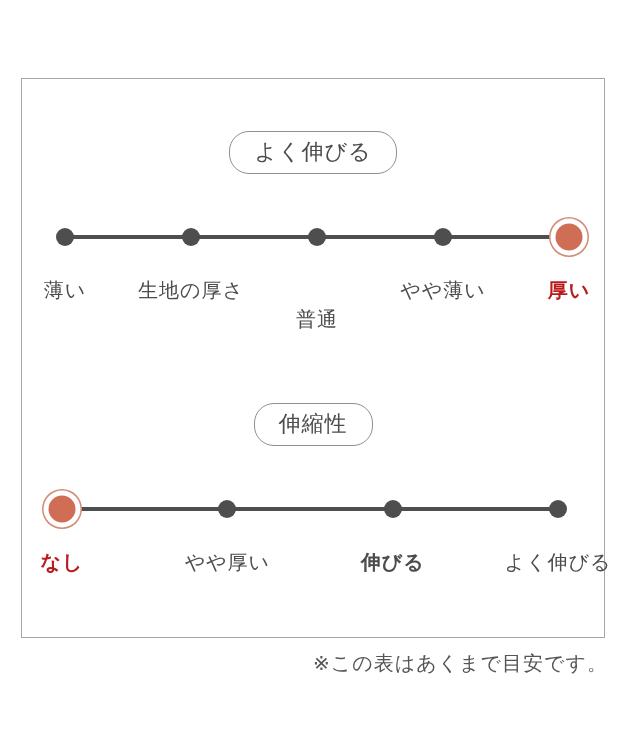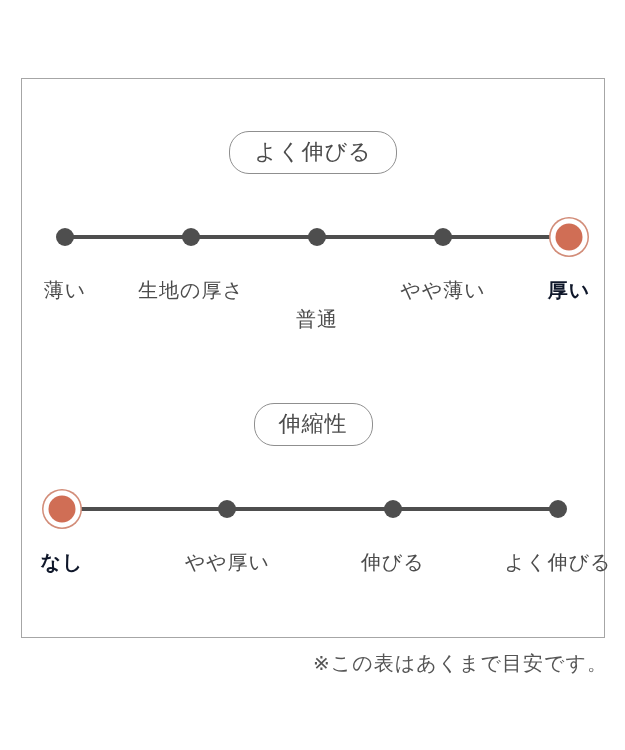--- a/index.html
+++ b/index.html
@@ -91,21 +91,21 @@
     position: absolute;
     top: 0;
     transform: translateX(-50%);
     white-space: nowrap;
     font-size: 20px;
     letter-spacing: 1px;
     color: var(--ink-text, #4c4c4c);
   }
   .lab.selected {
     font-weight: 700;
-    color: #0f172a;
+    color: #b91c1c;
   }
 
   .note {
     position: absolute;
     top: 650px;
     right: 17px;
     font-size: 20px;
     letter-spacing: 1px;
     color: var(--note-color, #555555);
   }
@@ -142,19 +142,19 @@
     <div class="track">
       <div class="line"></div>
     <div class="dot selected" style="left: 0%;"></div>
         <div class="dot" style="left: 33.3333%;"></div>
         <div class="dot" style="left: 66.6667%;"></div>
         <div class="dot" style="left: 100%;"></div>
       </div>
     <div class="labels">
         <span class="lab selected" style="left: 0%;">なし</span>
         <span class="lab" style="left: 33.3333%;">やや厚い</span>
-        <span class="lab" style="left: 66.6667%;">伸びる</span>
+        <span class="lab" style="left: 66.6667%; font-weight: bold;">伸びる</span>
         <span class="lab" style="left: 100%; text-align: right;">よく伸びる</span>
       </div>
   </section>
 </div>
 
 <div class="note">※この表はあくまで目安です。</div>
 
 </body></html>

